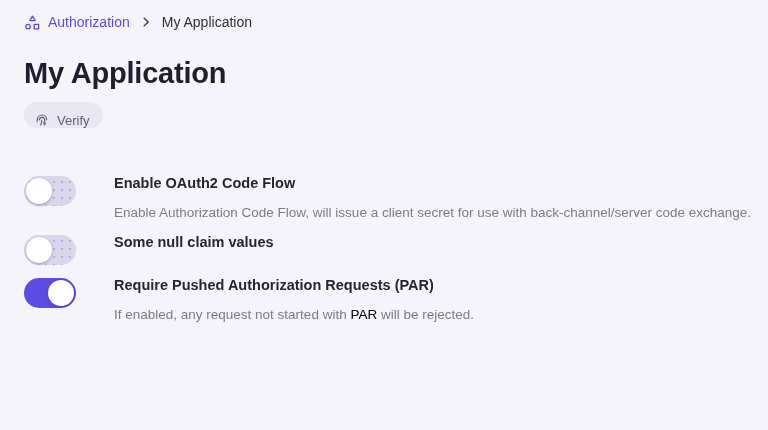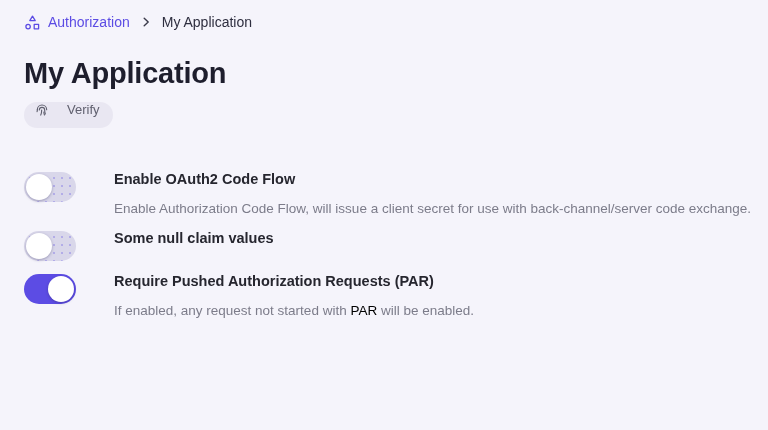--- a/index.html
+++ b/index.html
@@ -21,21 +21,21 @@
 
   
   .page-title {
     margin: 24px 0 0 0;
     font-size: 29px; line-height: 34px;
     font-weight: 700; letter-spacing: -0.2px;
     color: #1e1e2d;
   }
   .verify-chip {
     margin-top: 12px;
-    display: inline-flex; align-items: flex-start; gap: 17px;
+    display: inline-flex; align-items: flex-end; gap: 7px;
     background: #e9e7f2; color: #60606f;
     border: none; border-radius: 13px;
     height: 26px; padding: 0 13px 0 10px;
     font-size: 13px; font-family: inherit;
     cursor: pointer;
   }
 
   
   .tabbar {
     margin-top: 42px;
@@ -153,18 +153,18 @@
         <div class="setting-title">Some null claim values</div>
       </div>
     </div>
 
     <div class="setting-row">
       <div class="toggle" data-state="on">
         <span class="knob"></span>
       </div>
       <div class="setting-text">
         <div class="setting-title">Require Pushed Authorization Requests (PAR)</div>
-        <div class="setting-desc"><span>If enabled, any request not started with </span><a class="inline-link">PAR</a><span> will be enabled.</span></div>
+        <div class="setting-desc"><span>If enabled, any request not started with </span><a class="inline-link">PAR</a><span> will be rejected.</span></div>
       </div>
     </div>
 
   </div>
 </div>
 
 </body></html>

